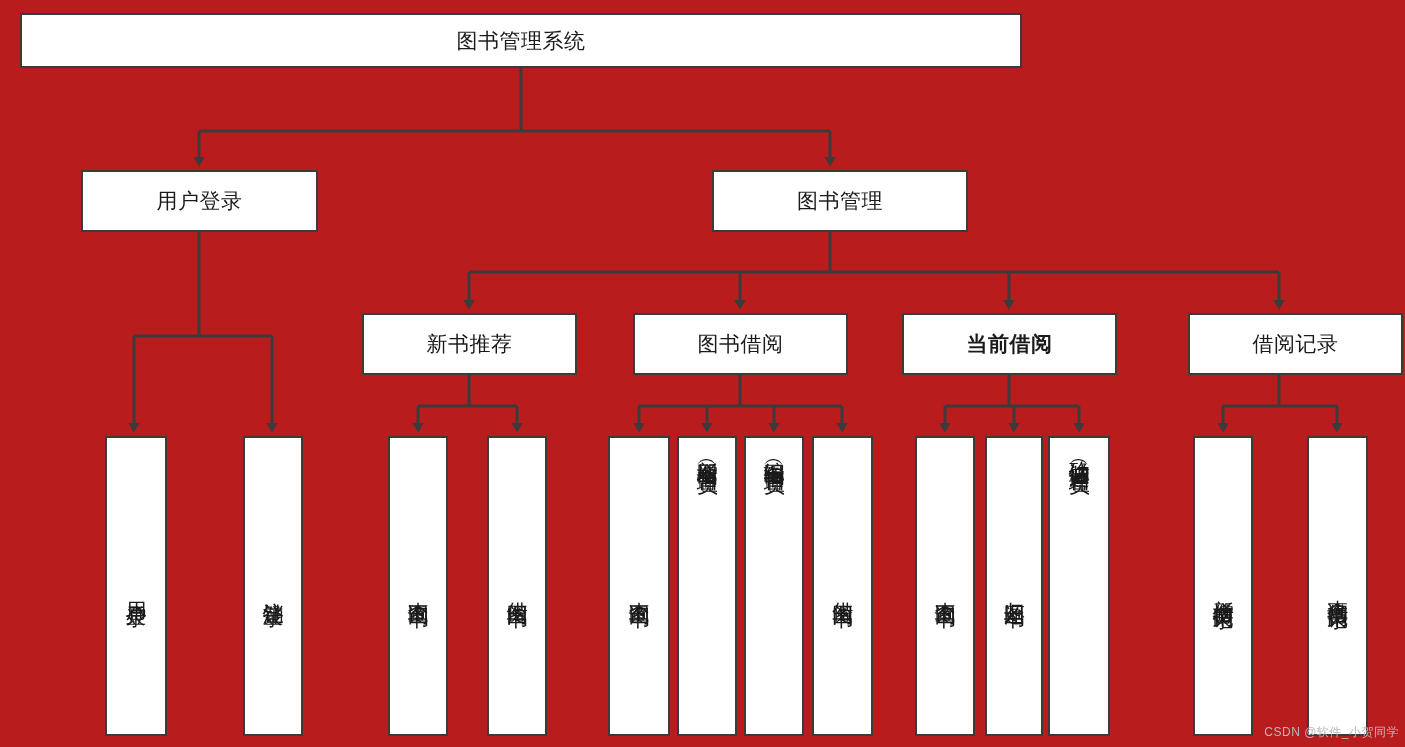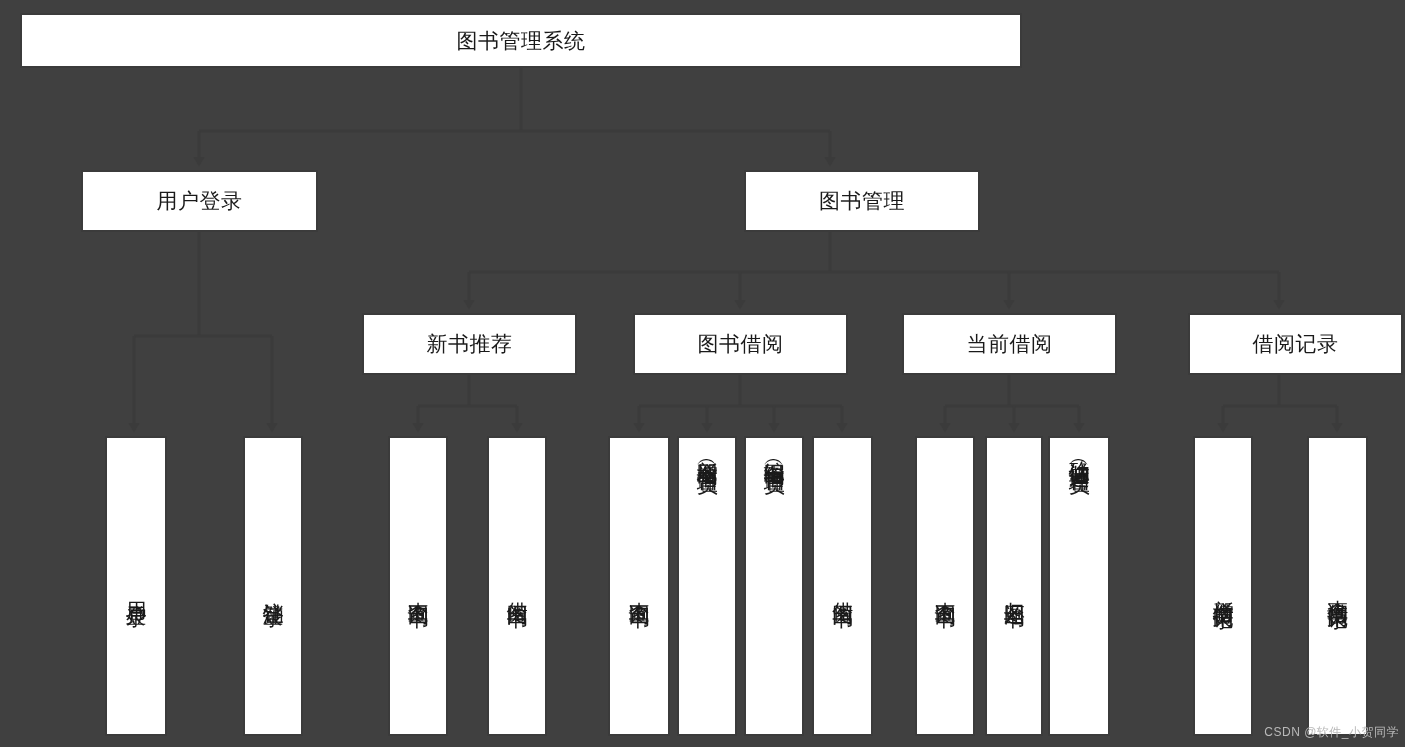--- a/index.html
+++ b/index.html
@@ -7,21 +7,21 @@
     padding: 0;
     background: #ffffff;
   }
   body {
     font-family: "Liberation Sans", "DejaVu Sans", sans-serif;
   }
   #canvas {
     position: relative;
     width: 1405px;
     height: 747px;
-    background: #404040;
+    background: #b91c1c;
     overflow: hidden;
   }
   svg.connectors {
     position: absolute;
     left: 0;
     top: 0;
     width: 1405px;
     height: 747px;
     pointer-events: none;
   }
@@ -130,31 +130,31 @@
     </g>
   </svg>
 
   <div class="node root horizontal" style="left:20px; top:13px; width:1002px; height:55px;">
     <span>图书管理系统</span>
   </div>
 
   <div class="node horizontal" style="left:81px; top:170px; width:237px; height:62px;">
     <span>用户登录</span>
   </div>
-  <div class="node horizontal" style="left:744px; top:170px; width:236px; height:62px;">
+  <div class="node horizontal" style="left:712px; top:170px; width:256px; height:62px;">
     <span>图书管理</span>
   </div>
 
   <div class="node horizontal" style="left:362px; top:313px; width:215px; height:62px;">
     <span>新书推荐</span>
   </div>
   <div class="node horizontal" style="left:633px; top:313px; width:215px; height:62px;">
     <span>图书借阅</span>
   </div>
-  <div class="node horizontal" style="left:902px; top:313px; width:215px; height:62px;">
+  <div class="node horizontal" style="left:902px; top:313px; width:215px; height:62px;font-weight:bold;">
     <span>当前借阅</span>
   </div>
   <div class="node horizontal" style="left:1172px; top:313px; width:215px; height:62px;margin-left:16px;">
     <span>借阅记录</span>
   </div>
 
   <div class="node vertical" style="left:105px; top:436px; width:62px; height:300px;">
     <div class="vwrap">
       <span class="vtext">用户登录</span>
     </div>

